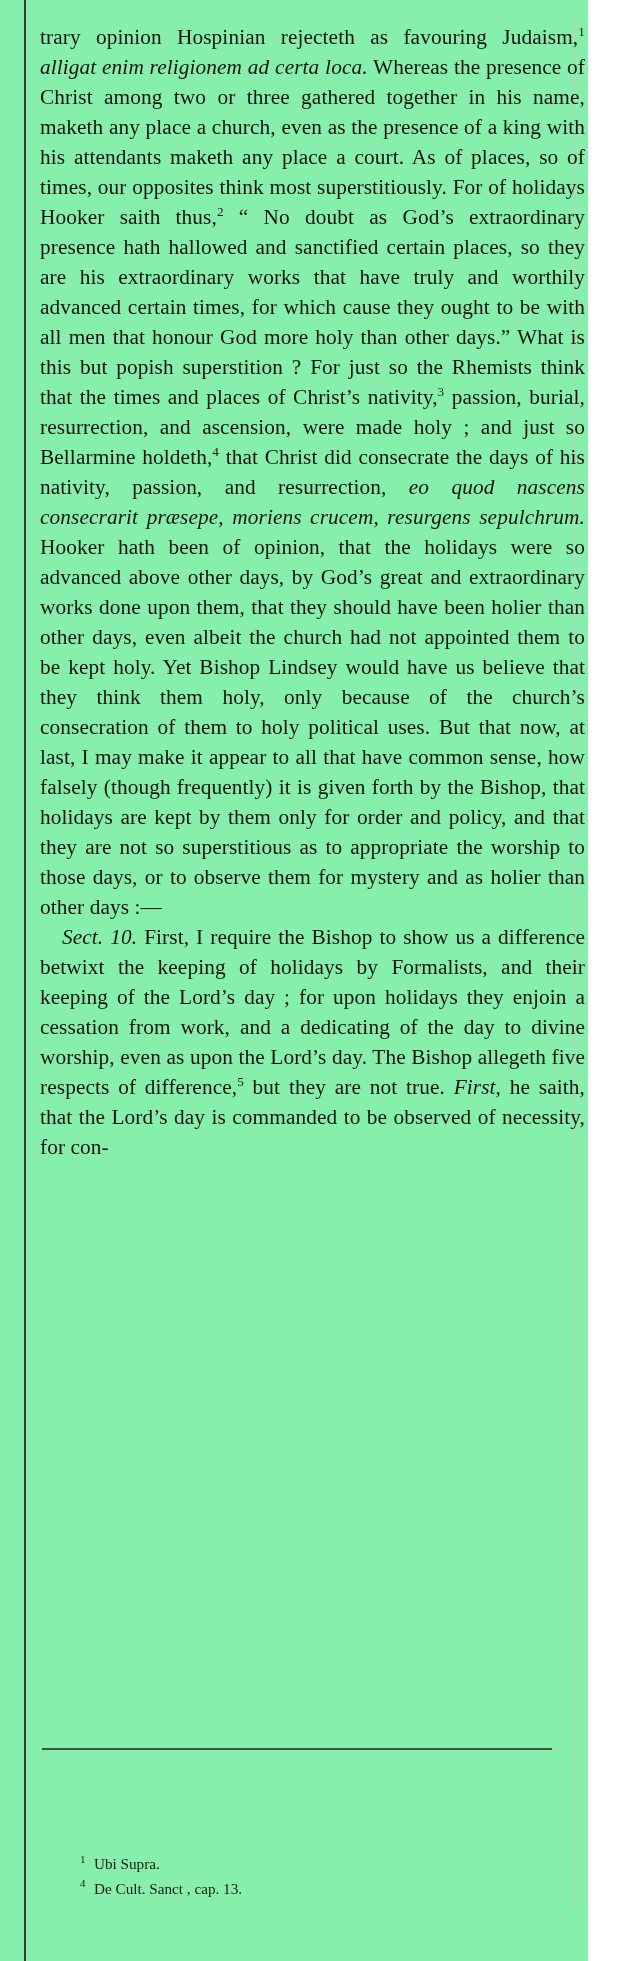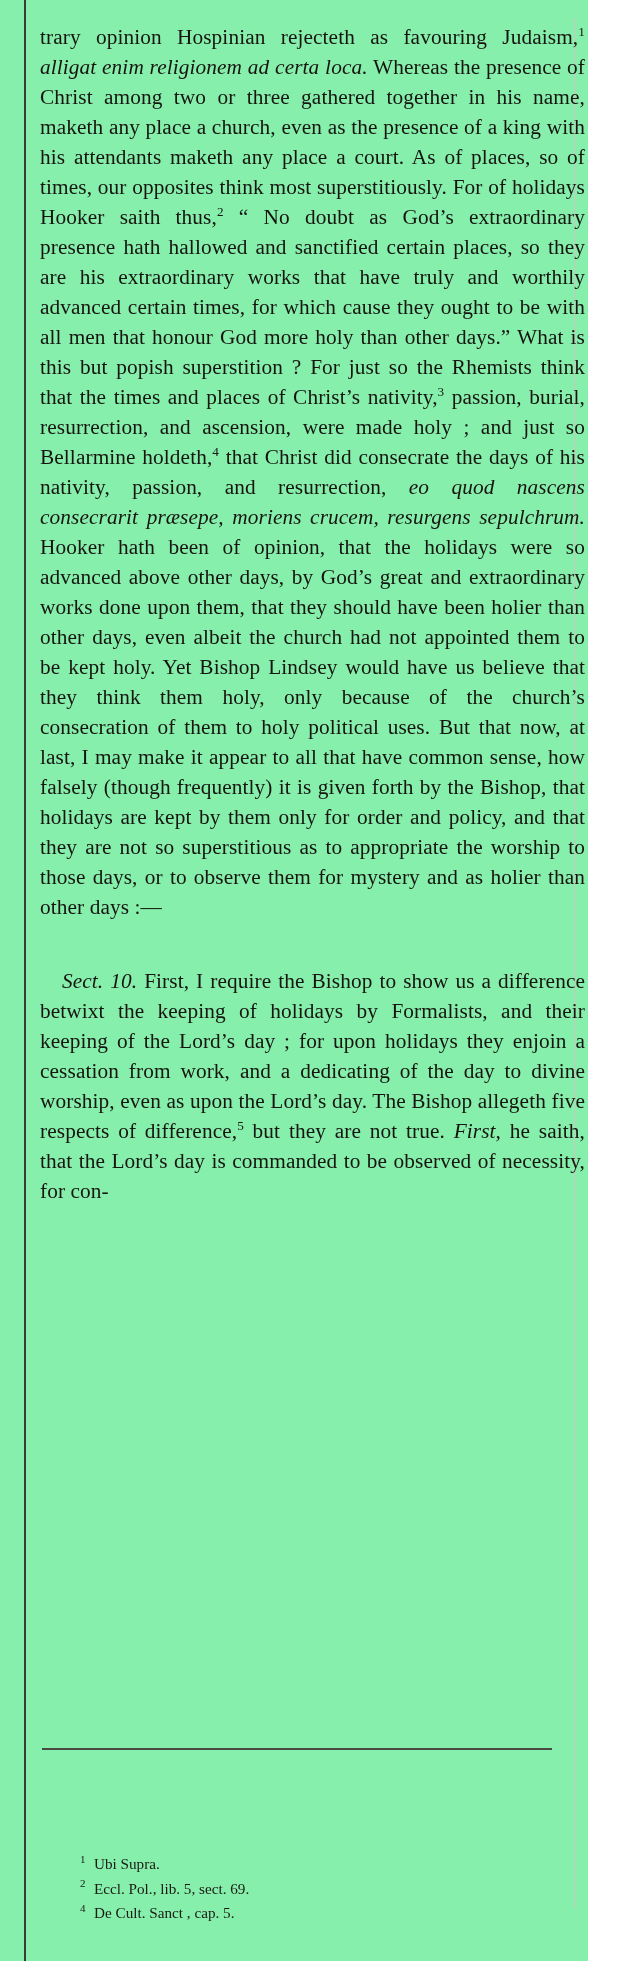--- a/index.html
+++ b/index.html
@@ -46,21 +46,20 @@
     text-justify: inter-word;
     letter-spacing: 0.1px;
     -webkit-font-smoothing: none;
   }
   .body-text p {
     margin: 0;
     text-indent: 0;
   }
   .body-text p.indent {
     text-indent: 22px;
-    margin-top: 44px;
   }
   .it { font-style: italic; }
   sup {
     font-size: 0.62em;
     vertical-align: super;
     line-height: 0;
   }
   .footrule {
     position: absolute;
     left: 42px;
@@ -101,17 +100,16 @@
     <div class="body-text">
         <p><span>trary opinion Hospinian rejecteth as favouring Judaism,</span><sup>1</sup><span> </span><span class="it">alligat enim religionem ad certa loca.</span><span>  Whereas the presence of Christ among two or three gathered together in his name, maketh any place a church, even as the presence of a king with his attendants maketh any place a court.   As of places, so of times, our opposites think most superstitiously.  For of holidays Hooker saith thus,</span><sup>2</sup><span> “ No doubt as God’s extraordinary presence hath hallowed and sanctified certain places, so they are his extraordinary works that have truly and worthily advanced certain times, for which cause they ought to be with all men that honour God more holy than other days.”   What is this but popish superstition ?  For just so the Rhemists think that the times and places of Christ’s nativity,</span><sup>3</sup><span> passion, burial, resurrection, and ascension, were made holy ; and just so Bellarmine holdeth,</span><sup>4</sup><span> that Christ did consecrate the days of his nativity, passion, and resurrection, </span><span class="it">eo quod nascens consecrarit præsepe, moriens crucem, resurgens sepulchrum.</span><span>   Hooker hath been of opinion, that the holidays were so advanced above other days, by God’s great and extraordinary works done upon them, that they should have been holier than other days, even albeit the church had not appointed them to be kept holy.  Yet Bishop Lindsey would have us believe that they think them holy, only because of the church’s consecration of them to holy political uses.   But that now, at last, I may make it appear to all that have common sense, how falsely (though frequently) it is given forth by the Bishop, that holidays are kept by them only for order and policy, and that they are not so superstitious as to appropriate the worship to those days, or to observe them for mystery and as holier than other days :—</span></p>
         <p class="indent"><span class="it">Sect. 10.</span><span>  First, I require the Bishop to show us a difference betwixt the keeping of holidays by Formalists, and their keeping of the Lord’s day ; for upon holidays they enjoin a cessation from work, and a dedicating of the day to divine worship, even as upon the Lord’s day.  The Bishop allegeth five respects of difference,</span><sup>5</sup><span> but they are not true.  </span><span class="it">First,</span><span> he saith, that the Lord’s day is commanded to be observed of necessity, for con-</span></p>
       </div>
   </div>
 
   <div class="footrule"></div>
 
   <div class="notes">
       <div class="note"><span class="mk">1</span><span>Ubi Supra.</span></div>
-      <div class="note"><span class="mk">2</span><span>Eccl. Pol., lib. 5, sect. 69.</span></div>
-      <div class="note"><span class="mk">4</span><span>De Cult. Sanct , cap. 5.</span></div>
+      <div class="note"><span class="mk">4</span><span>De Cult. Sanct , cap. 13.</span></div>
     </div>
 
 </div>
 
 </body></html>

